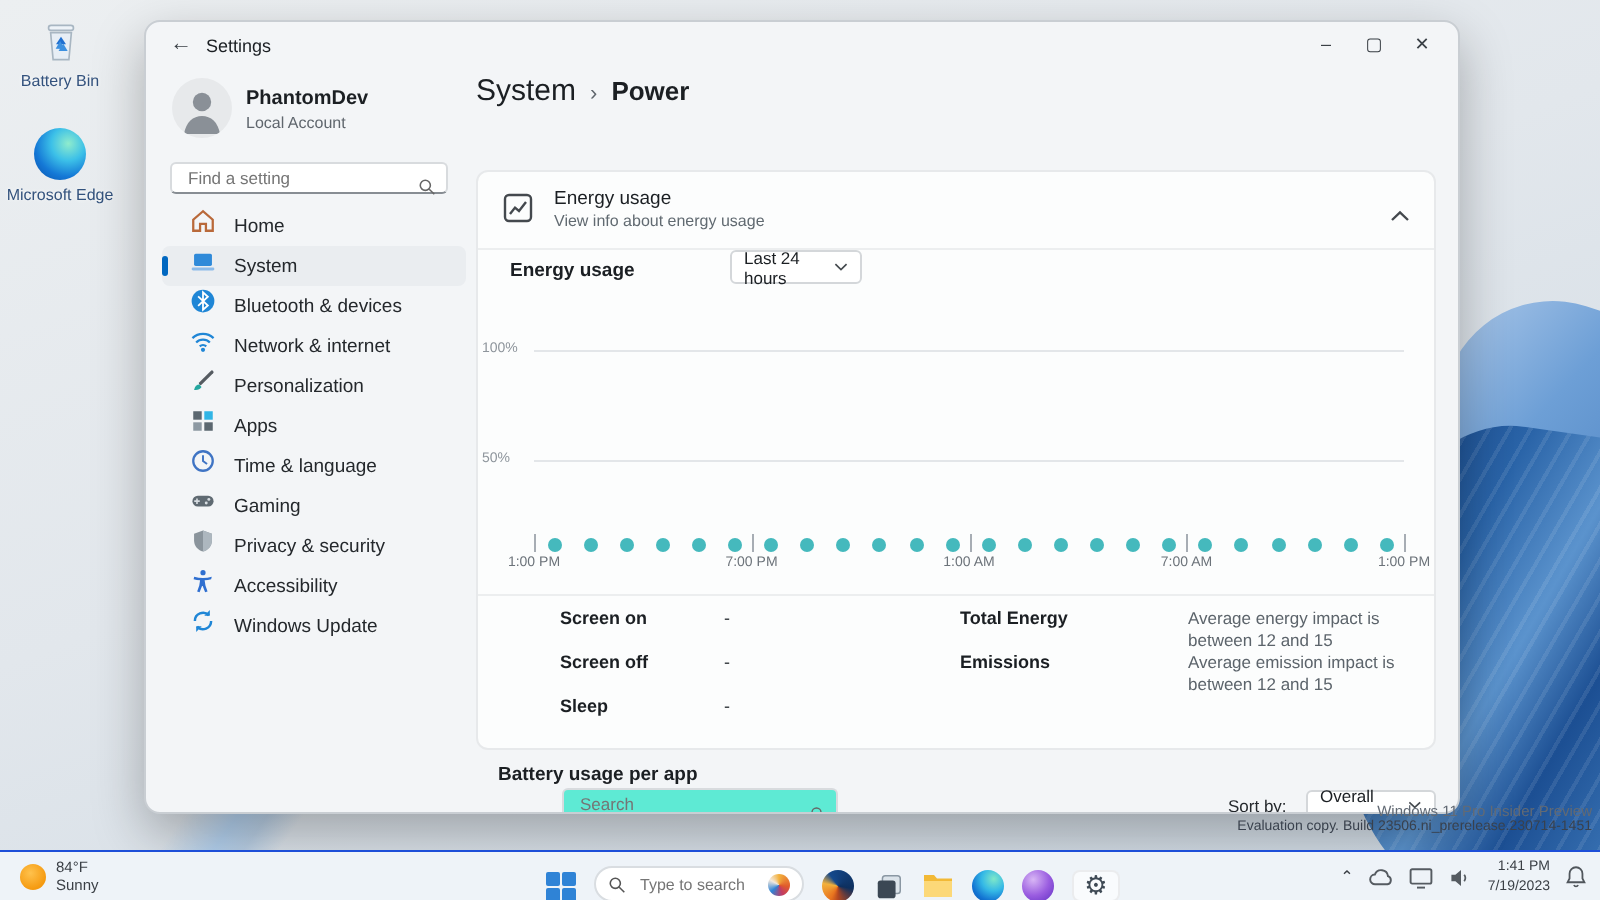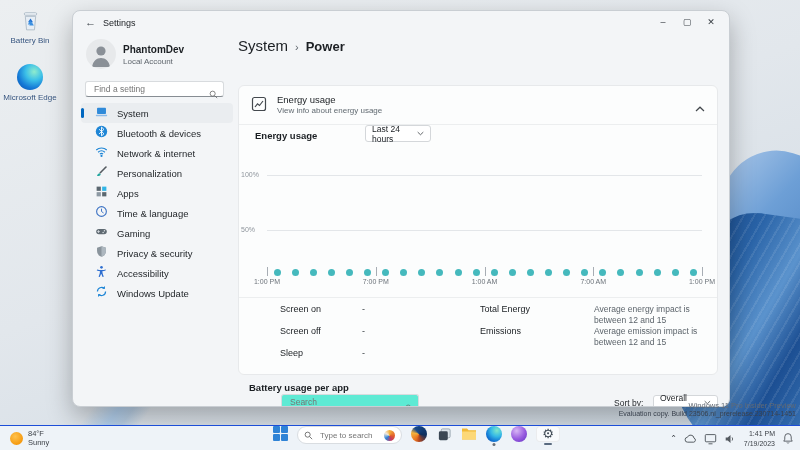--- a/index.html
+++ b/index.html
@@ -73,21 +73,21 @@
     background:#fff;border:1px solid #d4d7da;border-radius:3px;padding:0 6px;cursor:pointer;}
   .dd-period{left:126px;top:39px;width:66px;height:17px;}
   .dropdown .dd-text{font-size:8.5px;color:#1b1f23;}
   .gridline{position:absolute;left:28px;width:435px;height:1px;background:#e3e6e9;}
   .ylab{position:absolute;left:2px;font-size:7px;color:#8e959c;}
   .tick{position:absolute;top:181px;width:1px;height:9px;background:#a7adb4;}
   .dot{position:absolute;top:183px;width:7px;height:7px;border-radius:50%;}
   .xlab{position:absolute;top:192px;width:44px;margin-left:-22px;text-align:center;font-size:7px;color:#6c737a;}
   .div2{position:absolute;left:0;top:211px;width:100%;border-top:1px solid #eceeef;}
   .stat-row{position:absolute;display:flex;align-items:flex-start;}
-  .stat-label{font-size:9px;font-weight:normal;color:#1b1f23;}
+  .stat-label{font-size:9px;font-weight:bold;color:#1b1f23;}
   .stat-value{font-size:9px;color:#33383d;}
   .stat-desc{font-size:8.5px;color:#5c646b;line-height:1.35;}
 
   .battery-title{position:absolute;left:176px;top:371px;font-size:9.5px;font-weight:bold;color:#1b1f23;}
   .battery-search{position:absolute;left:176px;top:383px;width:138px;height:15px;background:#5eead4;
     border:1px solid #d8dbde;border-bottom-color:#878d93;border-radius:3px;margin-left:32px;}
   .battery-search input{position:absolute;left:6px;top:1px;width:110px;height:11px;border:0;outline:0;font-size:8.5px;background:transparent;color:#333;}
   .battery-search .mag{position:absolute;right:5px;top:3px;}
   .sort-label{position:absolute;left:541px;top:387px;font-size:8.5px;color:#24282c;}
   .dd-sort{left:580px;top:384px;width:65px;height:15px;}
@@ -95,21 +95,21 @@
   
   .watermark{position:absolute;right:4px;top:401px;text-align:right;z-index:5;}
   .wm1{font-size:7.5px;color:#626a74;}
   .wm2{font-size:7px;color:#39414d;}
 
   
   .taskbar{position:absolute;left:0;top:425px;width:100%;height:25px;background:#eef3f8;border-top:1px solid #1d4ed8;z-index:6;}
   .weather{position:absolute;left:10px;top:3px;display:flex;gap:5px;align-items:center;cursor:pointer;}
   .sun{width:13px;height:13px;border-radius:50%;background:radial-gradient(circle at 40% 35%,#ffc24d,#f59a10 70%);}
   .wtemp{font-size:7.5px;color:#3a3f45;line-height:1.25;}
-  .tb-center{position:absolute;left:273px;top:0;height:25px;display:flex;align-items:flex-start;gap:9px;}
+  .tb-center{position:absolute;left:273px;top:0;height:25px;display:flex;align-items:flex-end;gap:9px;}
   .start{width:15px;height:15px;display:grid;grid-template-columns:7px 7px;grid-template-rows:7px 7px;gap:1px;cursor:pointer;}
   .start i{background:#2f83d6;border-radius:1px;}
   .tb-search{position:relative;width:105px;height:18px;background:#fff;border:1px solid #d9dde1;border-radius:9px;cursor:text;display:flex;align-items:center;padding:0 6px;gap:5px;}
   .tb-search input{flex:1;border:0;outline:0;font-size:8px;color:#4a5056;background:transparent;min-width:0;}
   .hl-ball{width:11px;height:11px;border-radius:50%;background:conic-gradient(#f3b13c,#e05a2b 100deg,#c23b64 160deg,#2f83d6 230deg,#f3e9dd 300deg,#f3b13c);}
   .tb-apps{display:flex;gap:9px;align-items:center;}
   .tb-app{position:relative;width:16px;height:16px;display:flex;align-items:center;justify-content:center;cursor:pointer;}
   .tb-app.app-disc{border-radius:50%;background:conic-gradient(from 210deg,#e8731f,#f3b13c 70deg,#15498c 115deg,#0d2f5e 250deg,#b5471f 330deg,#e8731f);}
   .tb-app.edge{border-radius:50%;background:radial-gradient(circle at 68% 28%,#7ee8c9 0%,#35b9e6 38%,#1273d2 70%,#0a4ea6 100%);}
   .tb-app.copilot{border-radius:50%;background:radial-gradient(circle at 35% 30%,#d8b6f5,#9a5de0 52%,#5f2ec2);}
@@ -178,20 +178,26 @@
       <input placeholder="Find a setting" style="">
       <span class="mag">
         <svg width="9" height="9" viewBox="0 0 16 16">
             <circle cx="6.5" cy="6.5" r="4.5" stroke="#666" fill="none" stroke-width="1.4"></circle>
             <path d="M10 10l4.5 4.5" stroke="#666" stroke-width="1.4"></path>
           </svg>
       </span>
     </div>
 
     <div class="nav">
+        <div class="nav-item">
+          <span><svg width="13" height="13" viewBox="0 0 16 16">
+              <path d="M8 2L2 7.2V14h4.2v-4.2h3.6V14H14V7.2z" fill="none" stroke="#b9693a" stroke-width="1.4"></path>
+            </svg></span>
+          <span class="nlabel">Home</span>
+        </div>
         <div class="nav-item selected">
           <span class="acc"></span>
           <span><svg width="13" height="13" viewBox="0 0 16 16">
               <rect x="2.5" y="3.5" width="11" height="7.5" rx="1" fill="#2f8ad9"></rect>
               <rect x="1" y="12" width="14" height="1.8" rx="0.9" fill="#8cbbe9"></rect>
             </svg></span>
           <span class="nlabel">System</span>
         </div>
         <div class="nav-item">
           <span><svg width="13" height="13" viewBox="0 0 16 16">

